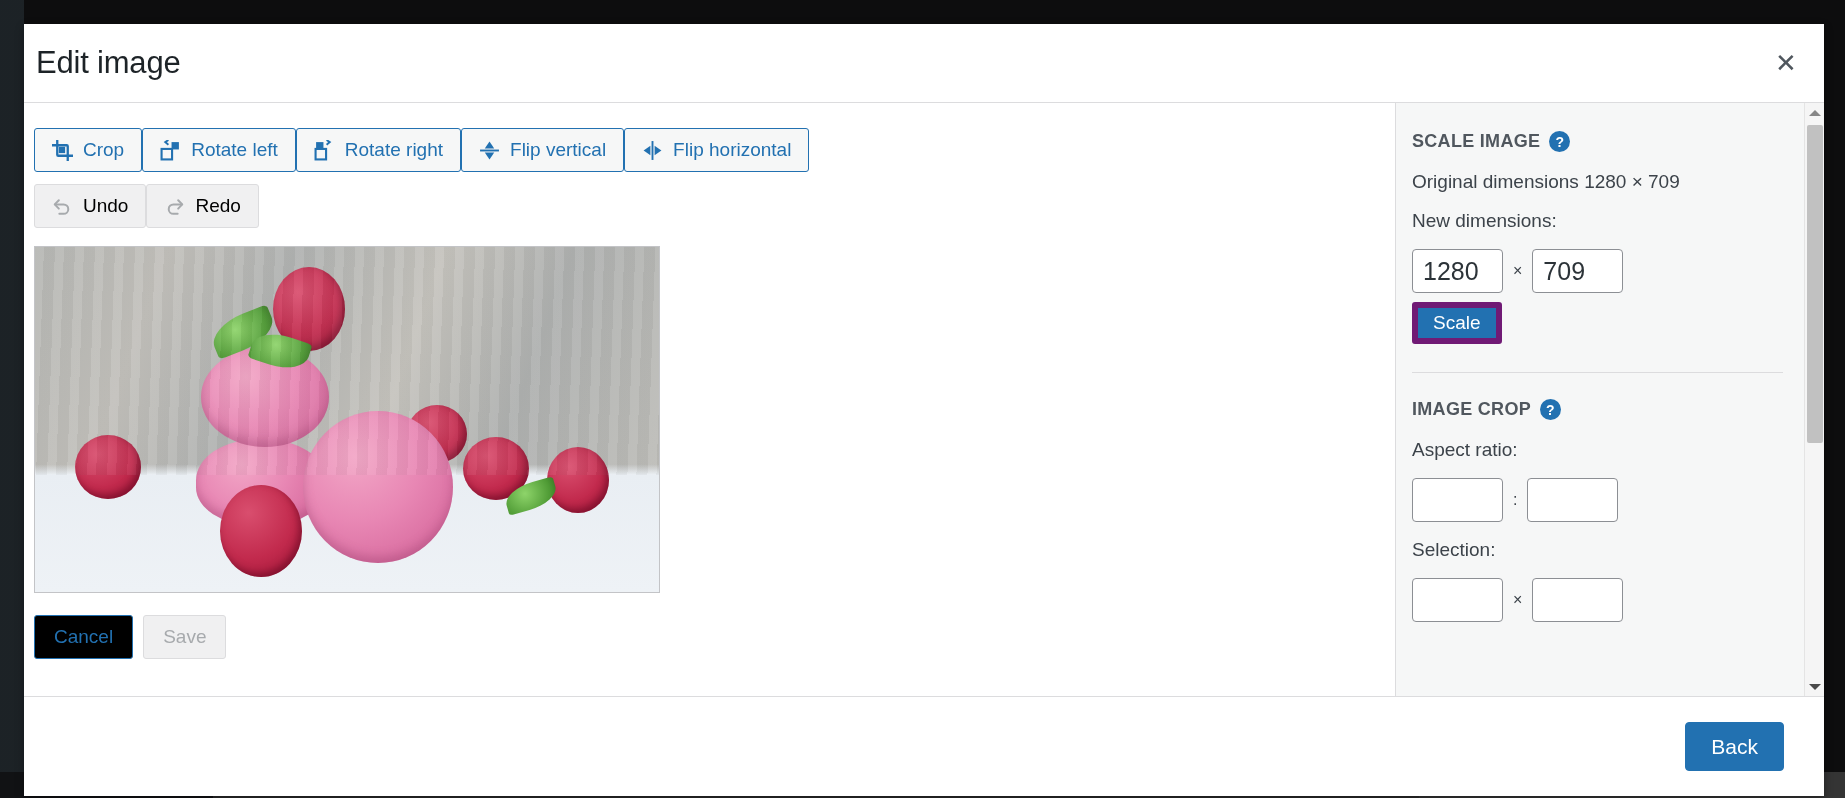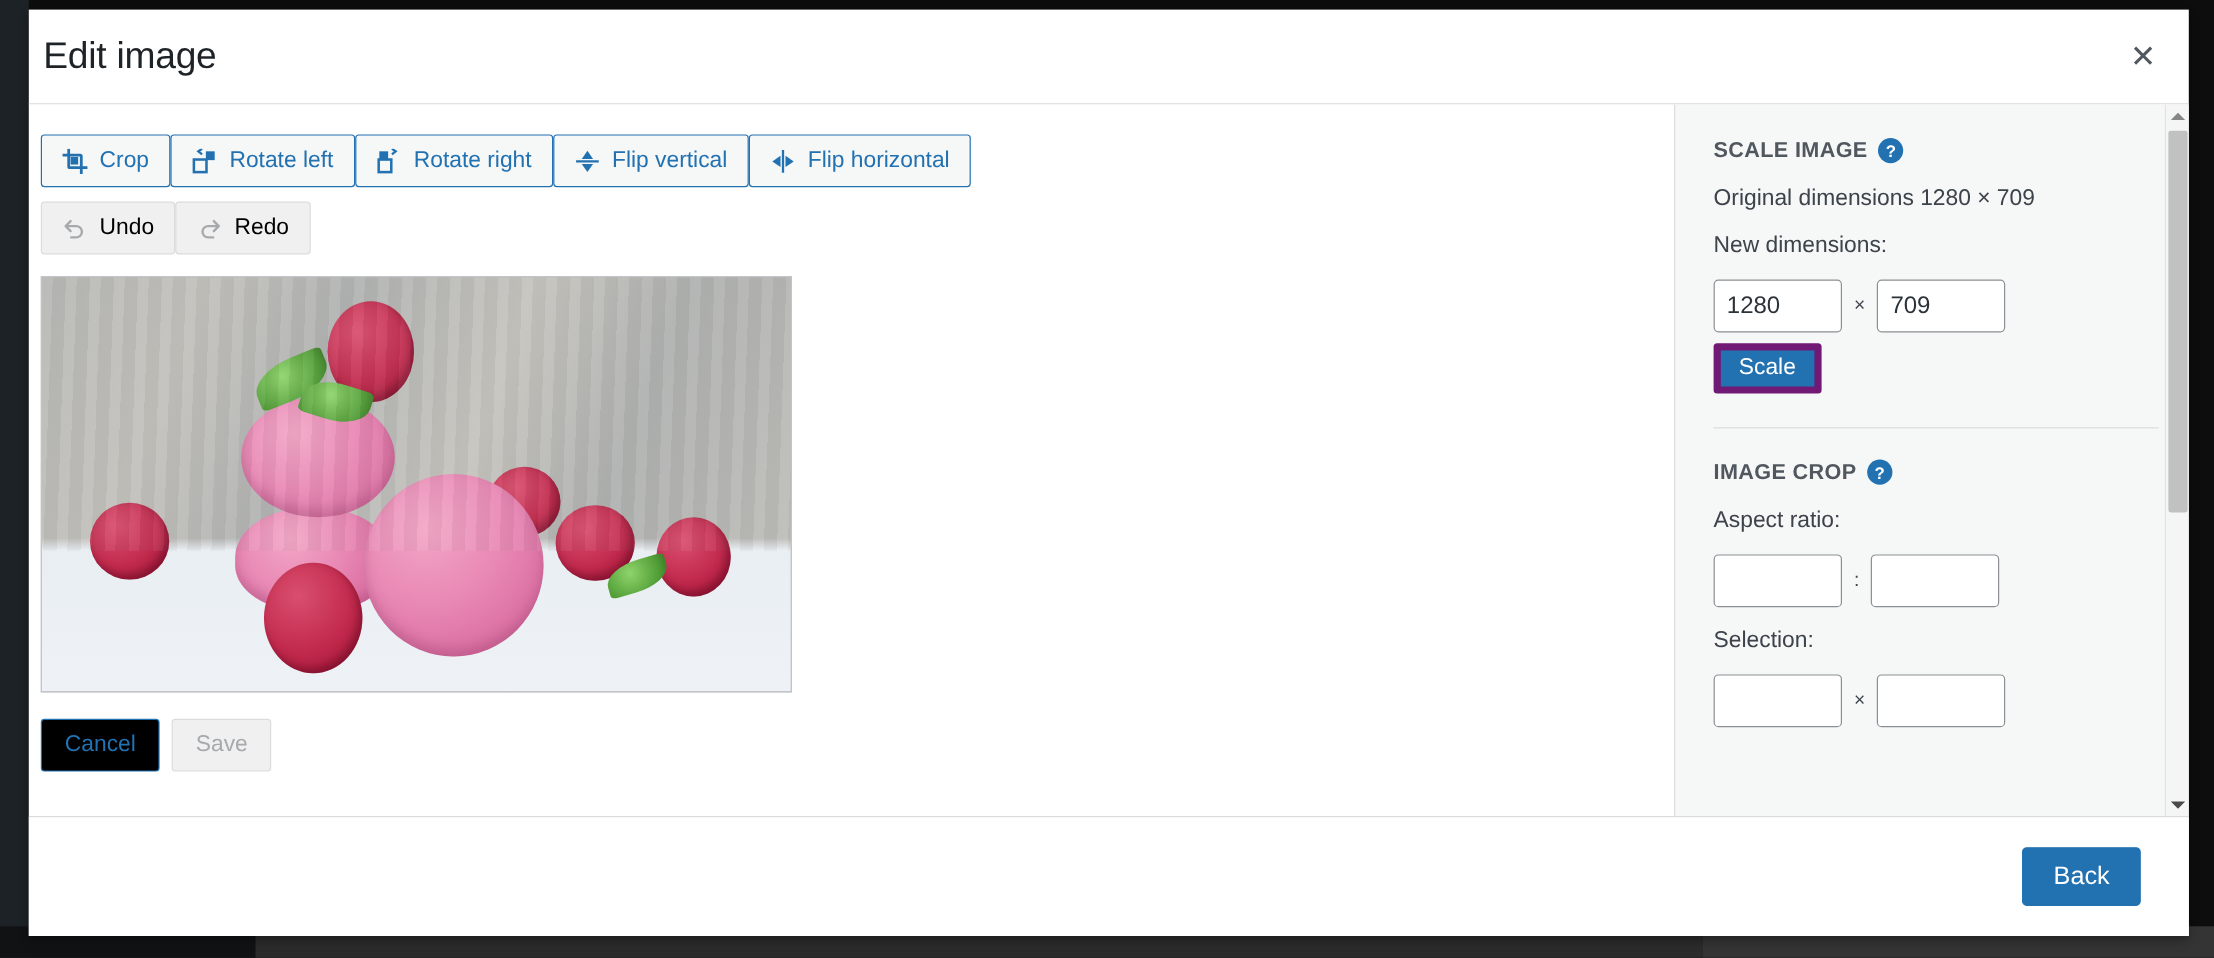--- a/index.html
+++ b/index.html
@@ -42,21 +42,21 @@
     position: absolute; left:213px; top:0; width:1206px; height:26px; background:#2b2b2b;
   }
   #backdrop-bottombar .seg3 {
     position: absolute; left:1419px; top:0; width:426px; height:26px; background:#343434;
   }
 
   
   #modal {
     position: absolute;
     left: 24px;
-    top: 8px;
+    top: 24px;
     width: 1800px;
     height: 772px;
     background: #fff;
     display: flex;
     flex-direction: column;
     box-shadow: 0 3px 8px rgba(0,0,0,.35);
   }
 
   
   #modal-header {
@@ -198,21 +198,21 @@
     background: #f0f0f1;
     color: #a7aaad;
     cursor: default;
   }
 
   
   #settings-pane {
     width: 409px;
     background: #f6f7f7;
     border-left: 1px solid #dcdcde;
-    padding: 28px 0 0 32px;
+    padding: 28px 0 0 16px;
     position: relative;
   }
   .section-head {
     display: flex;
     align-items: center;
     gap: 9px;
     font-size: 18px;
     font-weight: 700;
     color: #50575e;
     letter-spacing: .3px;
@@ -235,26 +235,26 @@
     color: #3c434a;
     margin-bottom: 17px;
   }
   .field-row {
     display: flex;
     align-items: center;
     gap: 10px;
     margin-bottom: 9px;
   }
   .num-input {
-    width: 107px;
+    width: 91px;
     height: 44px;
     border: 1px solid #8c8f94;
     border-radius: 4px;
     background: #fff;
-    font-size: 20px;
+    font-size: 25px;
     color: #2c3338;
     padding: 0 10px;
     font-family: "Liberation Sans", sans-serif;
   }
   .sep-x { font-size: 16px; color: #3c434a; }
   .primary-btn {
     height: 42px;
     padding: 0 15px;
     background: #2271b1;
     border: 6px solid #701a75;

